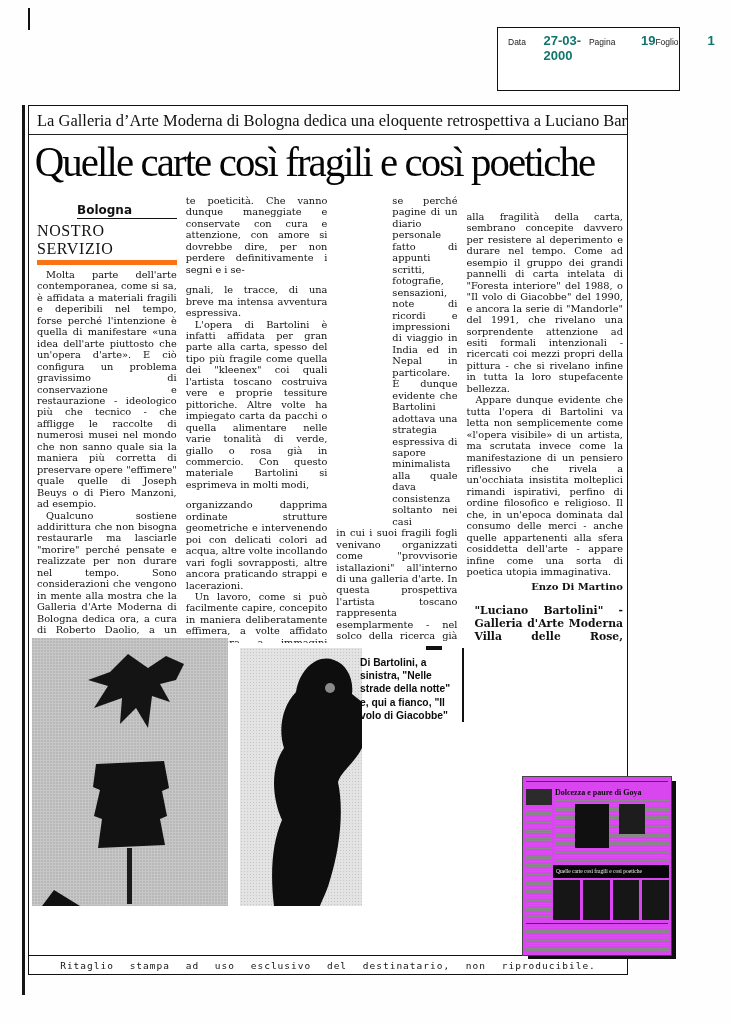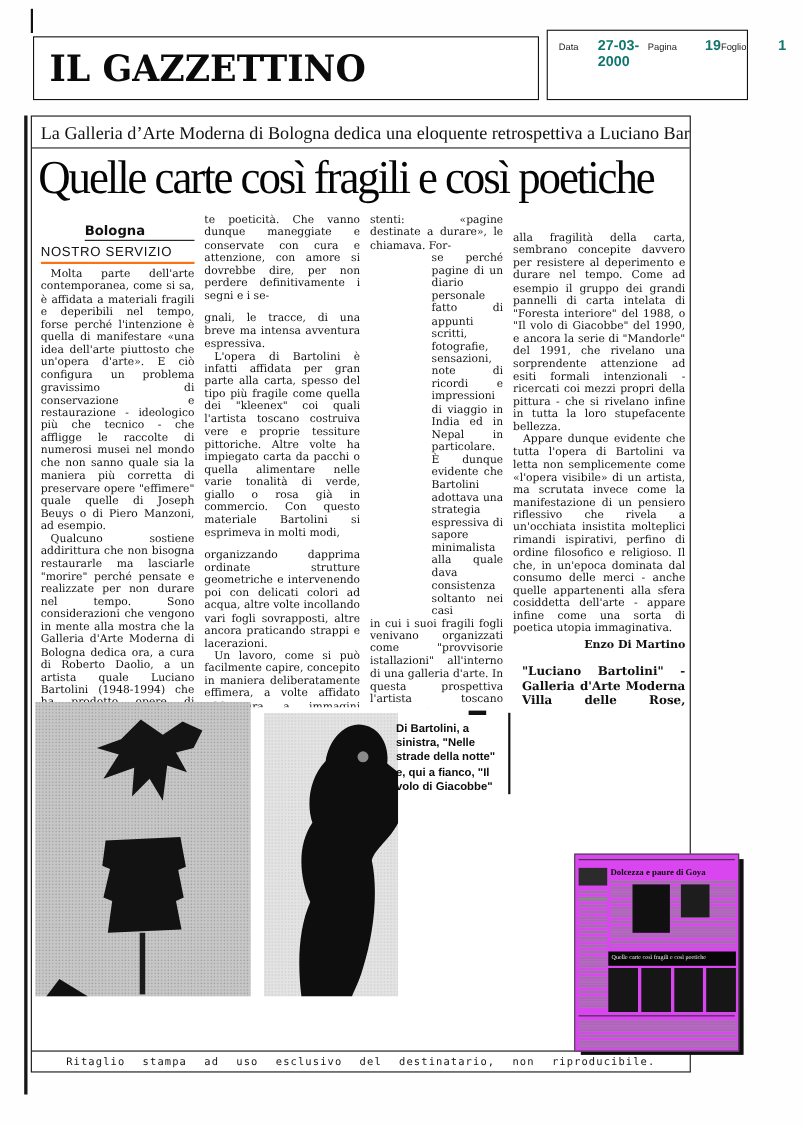--- a/index.html
+++ b/index.html
@@ -22,21 +22,21 @@
   .headline { font-family:"Liberation Serif", serif; font-weight:400; font-size:43px; letter-spacing:-2px; transform:scaleX(.95); transform-origin:left center; white-space:nowrap; padding:2px 0 0 6px; height:56px; color:#050505; }
 
   
   .columns { display:flex; gap:9px; padding:4px 4px 0 8px; height:452px; overflow:hidden; }
   .col { overflow:hidden; }
   .col1 { width:150px; }
   .col2 { width:152px; }
   .col3 { width:130px; }
   .col4 { width:168px;margin-top:16px; }
   .dateline { font-family:"DejaVu Sans", sans-serif; font-weight:bold; font-size:12px; border-bottom:1.6px solid #111; padding:8px 0 1px 0;margin-left:40px; }
-  .service { font-family:Liberation Sans, sans-serif; font-size:12px; letter-spacing:.6px; border-bottom:2px solid #f97316; padding:3px 0 2px 0; margin-bottom:4px; }
+  .service { font-family:Liberation Serif, serif; font-size:16px; letter-spacing:.6px; border-bottom:5px solid #f97316; padding:3px 0 2px 0; margin-bottom:4px; }
   .body-p { font-family:"DejaVu Serif", serif; font-size:9.8px; line-height:1.17; text-align:justify; color:#101010; }
   .body-p.ind { text-indent:9px; }
   .body-p.gap { margin-top:9px; }
   .body-p.pad-right { padding-left:56px; }
   .signature { font-family:"DejaVu Serif", serif; font-weight:bold; font-size:10px; text-align:right; margin-top:3px; }
   .venue { font-family:"DejaVu Serif", serif; font-weight:bold; font-size:10.8px; line-height:1.22; text-align:justify; margin-top:12px; padding-left:8px; }
 
   
   .art-left { position:absolute; left:32px; top:638px; width:196px; height:268px; }
   .art-right { position:absolute; left:240px; top:648px; width:122px; height:258px; }
@@ -66,23 +66,20 @@
   
   .footer-strip { position:absolute; left:0; right:0; bottom:0; height:19px; border-top:1.5px solid #111; display:flex; align-items:center; justify-content:center; }
   .footer-text { font-family:"DejaVu Sans Mono", monospace; font-size:9.5px; letter-spacing:1px; word-spacing:9px; color:#141414; }
 </style>
 </head>
 <body>
 
 <div class="page">
 
   <div class="tick-topleft"></div>
-  <div class="logo-box">
-    <div class="logo">IL GAZZETTINO</div>
-  </div>
   <div class="meta-box">
     <div class="meta-row">
       <span class="meta-label">Data</span>
       <span class="meta-value">27-03-2000</span>
     </div>
     <div class="meta-row">
       <span class="meta-label">Pagina</span>
       <span class="meta-value">19</span>
     </div>
     <div class="meta-row">
@@ -106,21 +103,20 @@
         <p class="body-p ind">Qualcuno sostiene addirittura che non bisogna restaurarle ma lasciarle "morire" perché pensate e realizzate per non durare nel tempo. Sono considerazioni che vengono in mente alla mostra che la Galleria d'Arte Moderna di Bologna dedica ora, a cura di Roberto Daolio, a un artista quale Luciano Bartolini (1948-1994) che ha prodotto opere di grande fragilità e tuttavia dense di for-</p>
       </div>
       <div class="col col2">
         <p class="body-p">te poeticità. Che vanno dunque maneggiate e conservate con cura e attenzione, con amore si dovrebbe dire, per non perdere definitivamente i segni e i se-</p>
         <p class="body-p gap">gnali, le tracce, di una breve ma intensa avventura espressiva.</p>
         <p class="body-p ind">L'opera di Bartolini è infatti affidata per gran parte alla carta, spesso del tipo più fragile come quella dei "kleenex" coi quali l'artista toscano costruiva vere e proprie tessiture pittoriche. Altre volte ha impiegato carta da pacchi o quella alimentare nelle varie tonalità di verde, giallo o rosa già in commercio. Con questo materiale Bartolini si esprimeva in molti modi,</p>
         <p class="body-p gap">organizzando dapprima ordinate strutture geometriche e intervenendo poi con delicati colori ad acqua, altre volte incollando vari fogli sovrapposti, altre ancora praticando strappi e lacerazioni.</p>
         <p class="body-p ind">Un lavoro, come si può facilmente capire, concepito in maniera deliberatamente effimera, a volte affidato addirittura a immagini fotocopiate, e che tuttavia l'artista considerava persi-</p>
       </div>
       <div class="col col3">
-        <p class="body-p">stenti: «pagine destinate a durare», le chiamava. For-</p>
         <p class="body-p pad-right">se perché pagine di un diario personale fatto di appunti scritti, fotografie, sensazioni, note di ricordi e impressioni di viaggio in India ed in Nepal in particolare. È dunque evidente che Bartolini adottava una strategia espressiva di sapore minimalista alla quale dava consistenza soltanto nei casi</p>
         <p class="body-p">in cui i suoi fragili fogli venivano organizzati come "provvisorie istallazioni" all'interno di una galleria d'arte. In questa prospettiva l'artista toscano rappresenta esemplarmente - nel solco della ricerca già manifestata da Piero Manzoni - una espressività che non ha alcuna ambizione di resistere nel tempo come opera ma soltanto come lirica immaginazione. A partire dal 1987-88, tuttavia, Luciano Bartolini ha realizzato una serie di stra-</p>
 
       </div>
       <div class="col col4">
         <p class="body-p">alla fragilità della carta, sembrano concepite davvero per resistere al deperimento e durare nel tempo. Come ad esempio il gruppo dei grandi pannelli di carta intelata di "Foresta interiore" del 1988, o "Il volo di Giacobbe" del 1990, e ancora la serie di "Mandorle" del 1991, che rivelano una sorprendente attenzione ad esiti formali intenzionali - ricercati coi mezzi propri della pittura - che si rivelano infine in tutta la loro stupefacente bellezza.</p>
         <p class="body-p ind">Appare dunque evidente che tutta l'opera di Bartolini va letta non semplicemente come «l'opera visibile» di un artista, ma scrutata invece come la manifestazione di un pensiero riflessivo che rivela a un'occhiata insistita molteplici rimandi ispirativi, perfino di ordine filosofico e religioso. Il che, in un'epoca dominata dal consumo delle merci - anche quelle appartenenti alla sfera cosiddetta dell'arte - appare infine come una sorta di poetica utopia immaginativa.</p>
         <div class="signature">Enzo Di Martino</div>
         <div class="venue">"Luciano Bartolini" - Galleria d'Arte Moderna Villa delle Rose, Bologna. Fino al 30 marzo: 10-18 (lunedì chiuso)</div>
       </div>

